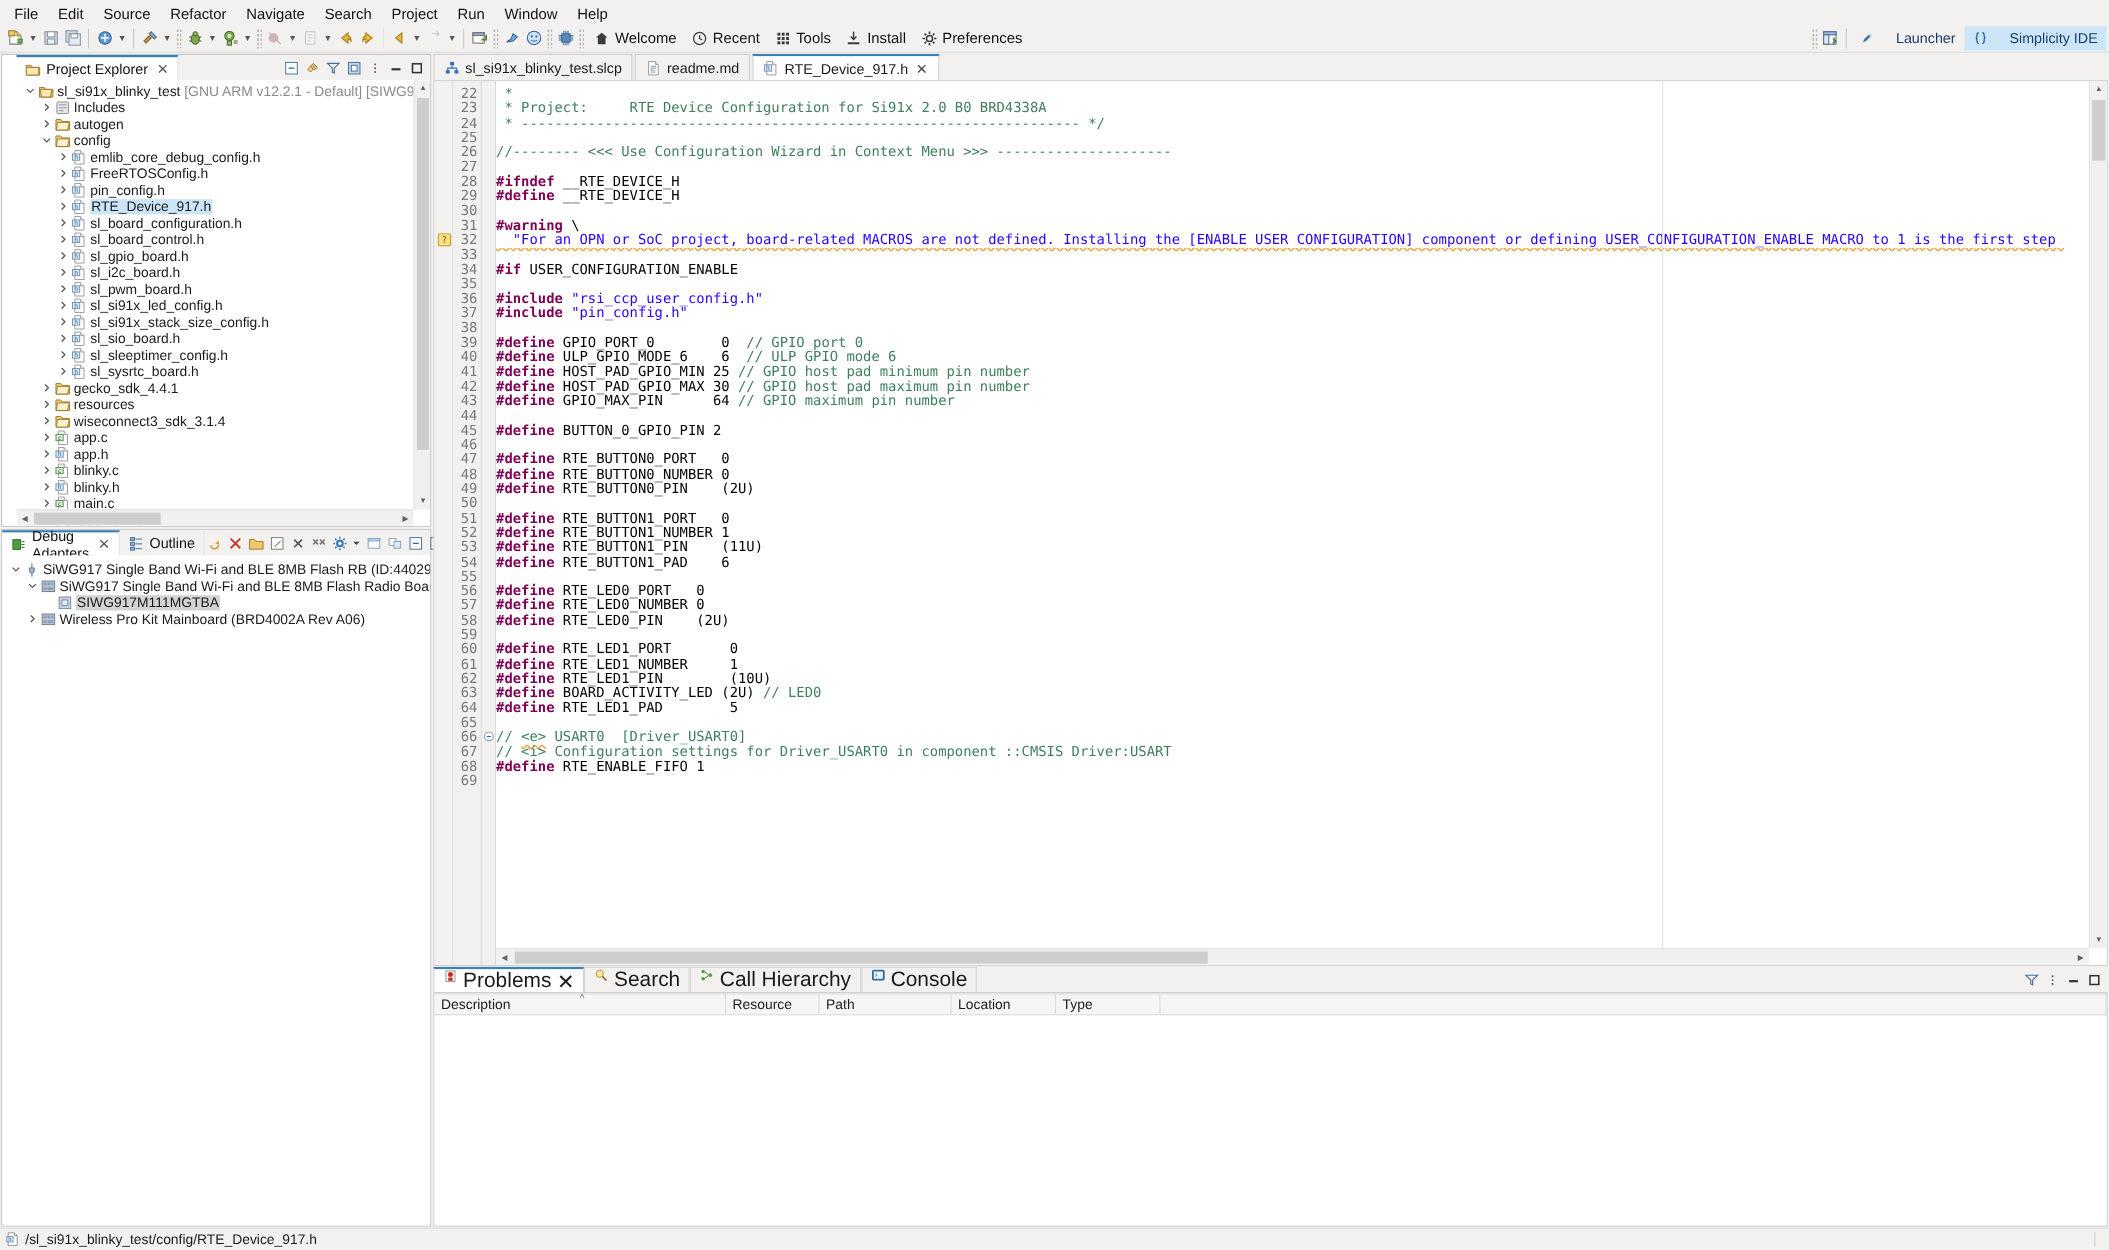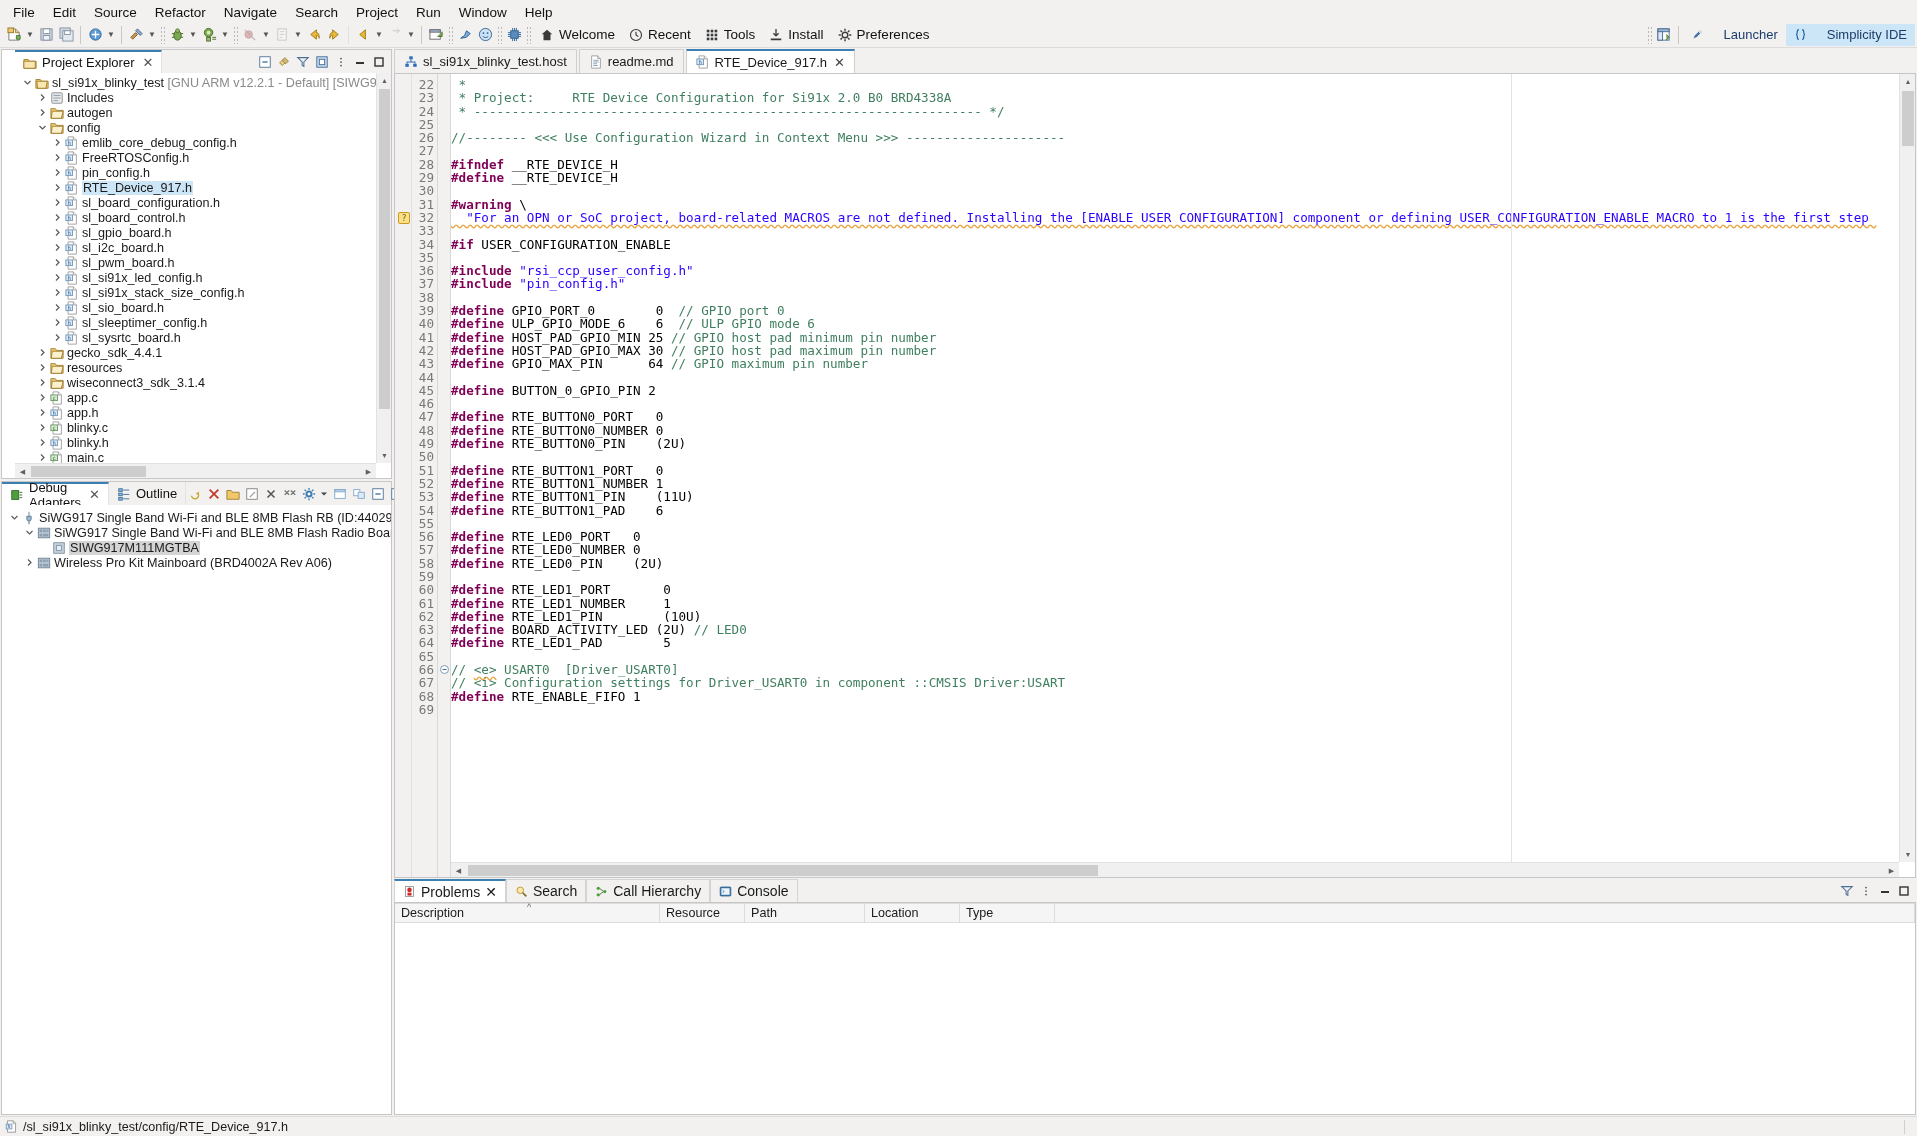--- a/index.html
+++ b/index.html
@@ -103,21 +103,21 @@
   .k-str { color:#2a00ff; }
   .k-cmt { color:#3f7f5f; }
   .k-plain { color:#000; }
   .warnline { text-decoration: underline; text-decoration-style: wavy;
               text-decoration-color:#e8a33d; text-underline-offset:2px;}
   .rightmargin { position:absolute; top:0; bottom:0; width:1px; background:#e3e3e3; }
 
   
   .bottom { flex:0 0 236px; height:236px; display:flex; flex-direction:column; margin:1px;}
   .btabs { display:flex; height:23px; flex:0 0 23px; background:#f2f1f0; align-items:stretch;}
-  .btab { display:flex;align-items:center;gap:5px;padding:0 8px;font-size:14px;cursor:default;
+  .btab { display:flex;gap:5px;padding:0 8px;font-size:19px;cursor:default;
           background:#f2f1f0; border:1px solid #d3d3d3; border-bottom:none; }
   .btab.active { background:#fff; border-top:2px solid #3c7fb1;}
   .bbody { flex:1 1 auto; background:#fff; border:1px solid #c6c6c6; display:flex;
            flex-direction:column; min-height:0;}
   .items-line { font-size:12.6px; padding:2px 5px; color:#111; }
   .ptable-head { display:flex; height:20px; background:#f5f5f5; border-top:1px solid #dcdcdc;
                  border-bottom:1px solid #dcdcdc; align-items:center; position:relative;}
   .pth { font-size:12.6px; padding-left:6px; border-right:1px solid #dcdcdc; height:20px;
          display:flex;align-items:center; cursor:default; position:relative;}
   .sortmark { position:absolute; top:-1px; left:50%; font-size:9px; color:#666;}
@@ -1036,21 +1036,21 @@
         <div class="etabs" id="etabs">
             <div class="etab">
               <span>
                 <svg width="14" height="14" viewBox="0 0 16 16">
                   <rect x="6" y="1.5" width="4" height="3.5" fill="#2e6fb7"></rect>
                   <rect x="1.5" y="10" width="4" height="3.5" fill="#2e6fb7"></rect>
                   <rect x="10.5" y="10" width="4" height="3.5" fill="#2e6fb7"></rect>
                   <path d="M8 5v3M3.5 10V8h9v2" stroke="#2e6fb7" fill="none" stroke-width="1.2"></path>
                 </svg>
               </span>
-              <span>sl_si91x_blinky_test.host</span>
+              <span>sl_si91x_blinky_test.slcp</span>
             </div>
             <div class="etab">
               <span>
                 <svg width="14" height="14" viewBox="0 0 16 16">
                   <path d="M3 1h7l3 3v11H3z" fill="#fff" stroke="#9a9a9a"></path>
                   <path d="M10 1v3h3" fill="#eef3f8" stroke="#9a9a9a"></path>
                   <path d="M5 6h6M5 8h6M5 10h4M5 12h5" stroke="#7f93a8"></path>
                 </svg>
               </span>
               <span>readme.md</span>

